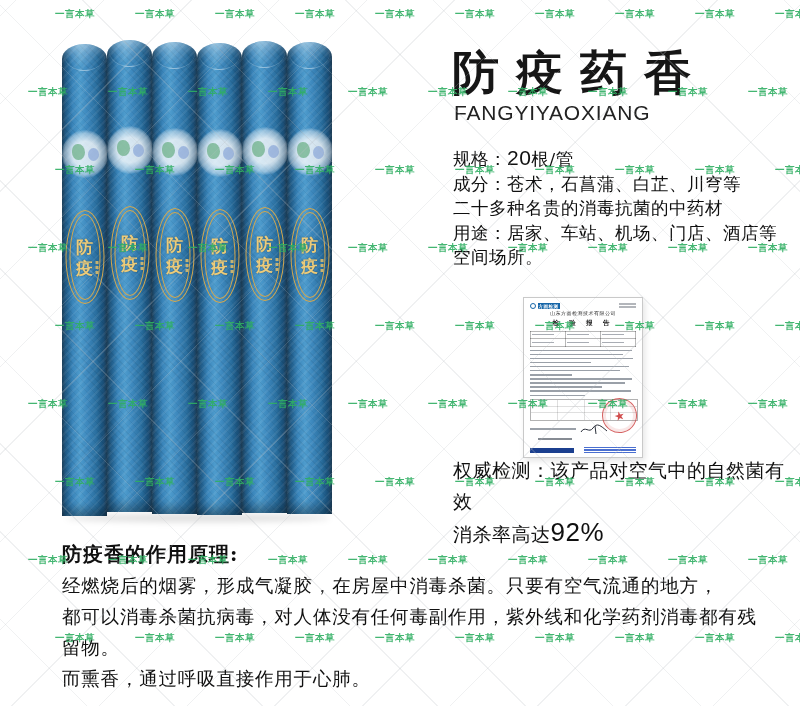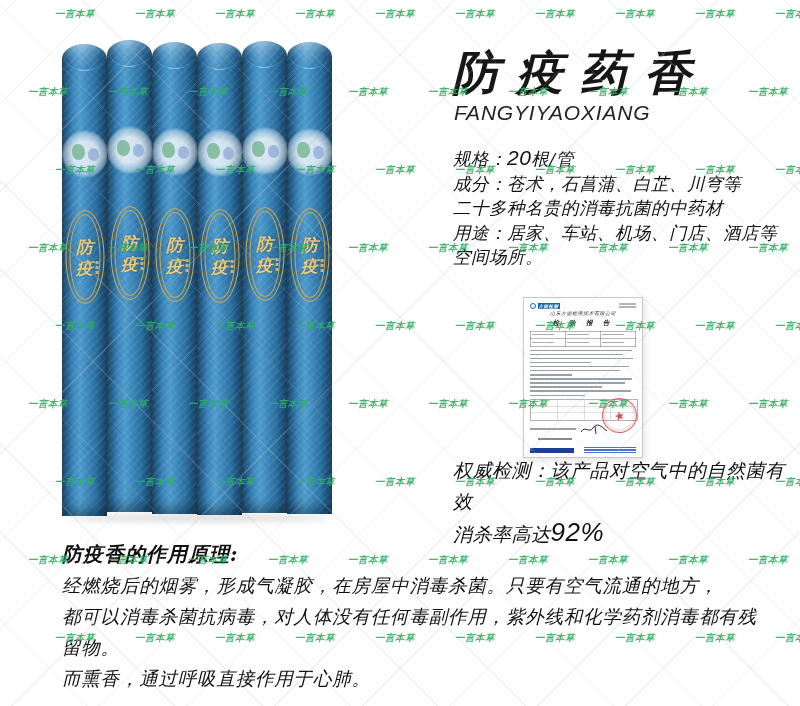--- a/index.html
+++ b/index.html
@@ -1,17 +1,17 @@
 <!DOCTYPE html>
 <html><head>
 <meta charset="utf-8">
 <style>
   html,body{margin:0;padding:0;background:#fff;}
   .page{position:relative;width:800px;height:706px;background:#ffffff;overflow:hidden;
-        font-family:"DejaVu Serif",serif;font-style:italic;}
+        font-family:"DejaVu Serif",serif;}
 
   
   .diamond-overlay{position:absolute;inset:0;z-index:4;pointer-events:none;
     background:
       repeating-linear-gradient(45deg, transparent 0 61px, rgba(185,190,195,0.22) 61px 62px),
       repeating-linear-gradient(-45deg, transparent 0 61px, rgba(185,190,195,0.22) 61px 62px);}
 
   
   .wm-grid{position:absolute;inset:0;z-index:5;pointer-events:none;}
   .wm{position:absolute;font-family:"DejaVu Sans",sans-serif;font-size:9.5px;font-weight:bold;

